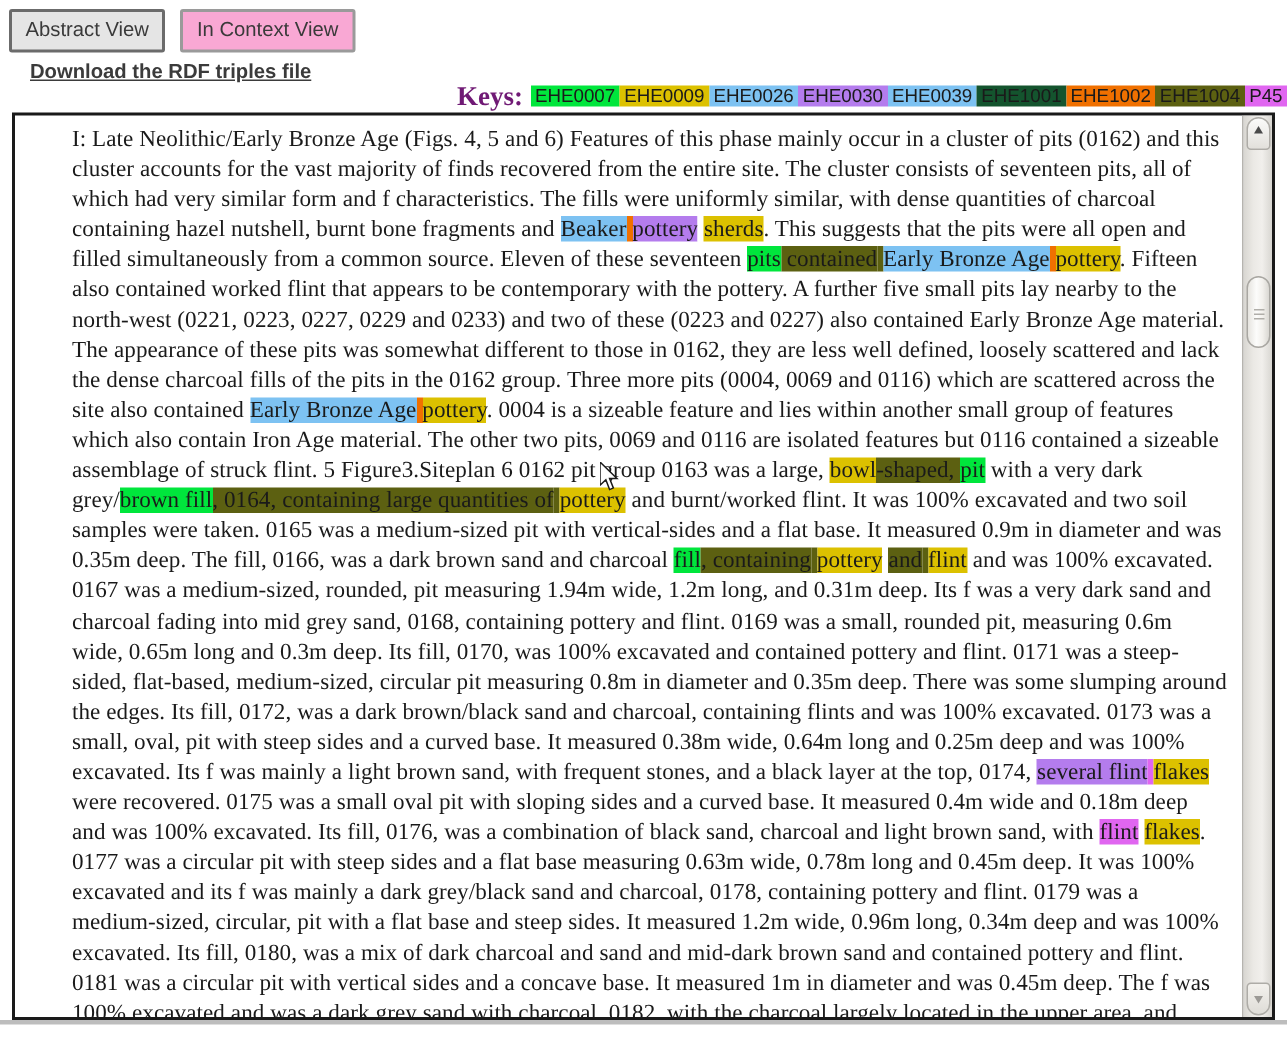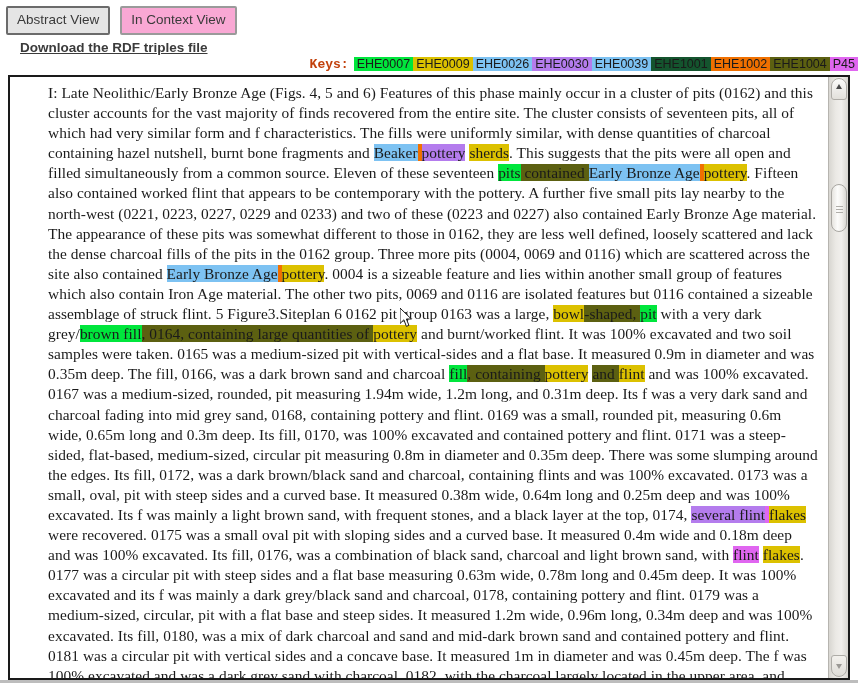--- a/index.html
+++ b/index.html
@@ -61,24 +61,24 @@
   
   #keys-row {
     position: absolute;
     right: 0px;
     top: 56px;
     display: flex;
     align-items: stretch;
     height: 17px;
   }
   #keys-label {
-    font-family: Liberation Mono, monospace;
-    font-size: 13px;
+    font-family: Liberation Serif, serif;
+    font-size: 18px;
     font-weight: bold;
-    color: #c2410c;
+    color: #701a75;
     margin-right: 5px;
     line-height: 17px;
   }
   .key-chip {
     font-family: "Liberation Sans", sans-serif;
     font-size: 12.5px;
     line-height: 17px;
     padding: 0 3px;
     color: #1a1a1a;
     white-space: nowrap;

